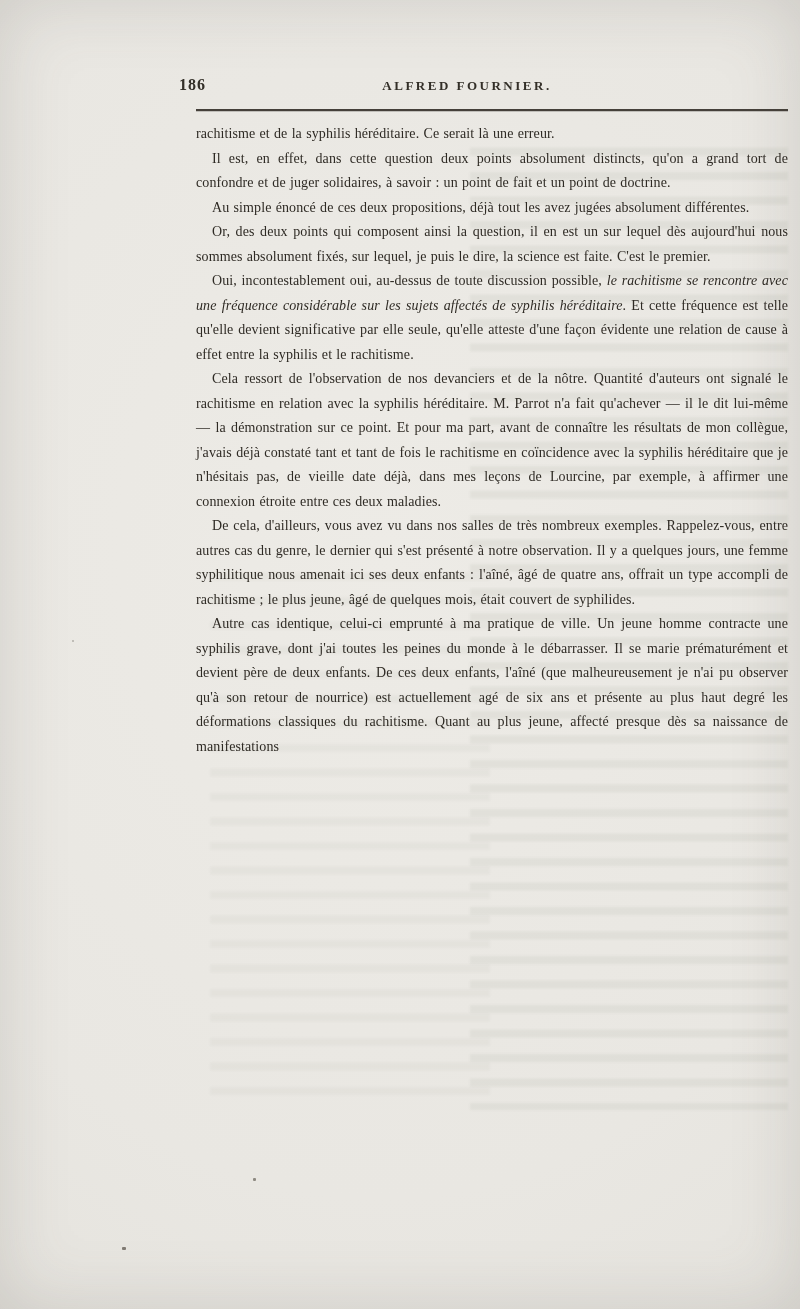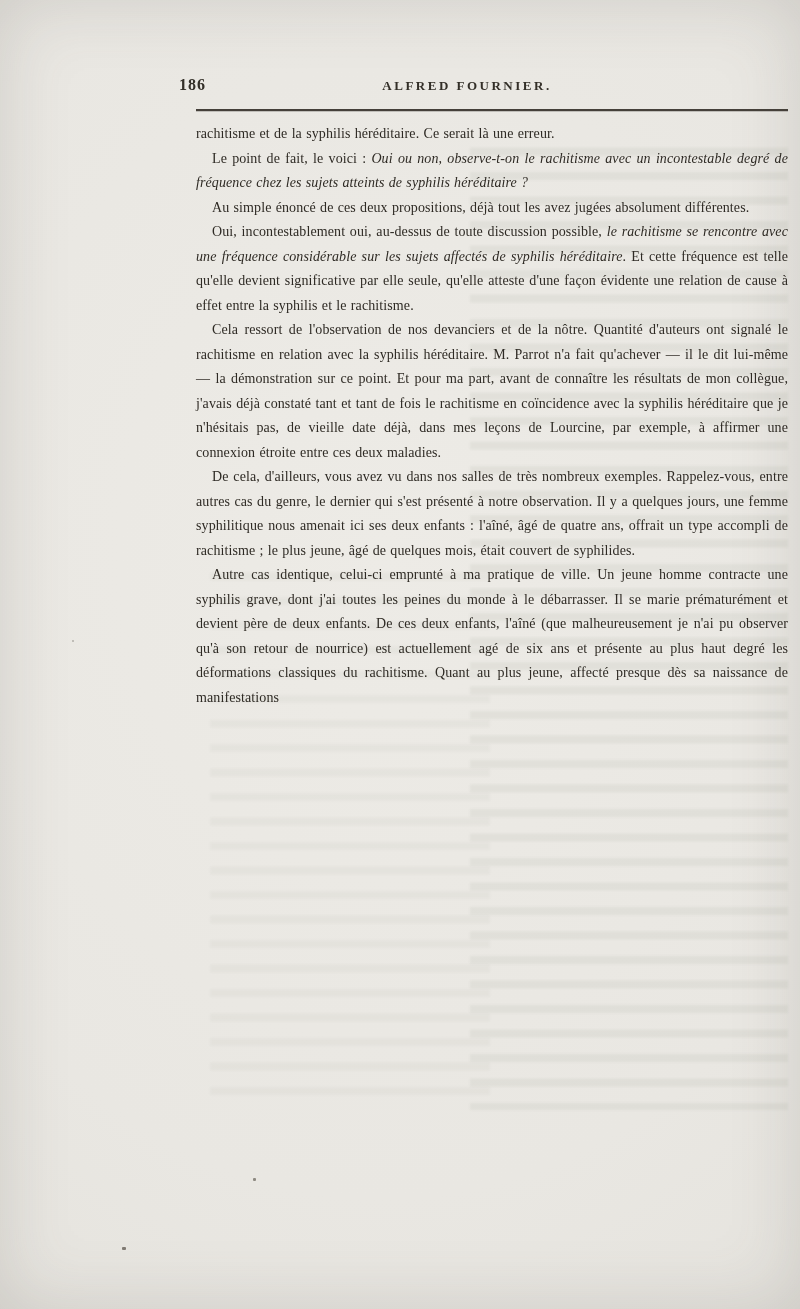--- a/index.html
+++ b/index.html
@@ -129,22 +129,23 @@
 
   <header class="running-head">
     <span class="folio">186</span>
     <span class="running-title">ALFRED FOURNIER.</span>
   </header>
 
   <div class="head-rule"></div>
 
   <main class="text-block" id="paragraphs">
       <p class=""><span>rachitisme et de la syphilis héréditaire. Ce serait là une erreur.</span></p>
-      <p class="indent"><span>Le point de fait, le voici : </span><em>Oui ou non, observe-t-on le rachitisme avec un incontestable degré de fréquence chez les sujets atteints de syphilis héréditaire ?</em></p>
+      <p class="indent"><span>Il est, en effet, dans cette question deux points absolument distincts, qu'on a grand tort de confondre et de juger solidaires, à savoir : un point de fait et un point de doctrine.</span></p>
       <p class="indent"><span>Au simple énoncé de ces deux propositions, déjà tout les avez jugées absolument différentes.</span></p>
+      <p class="indent"><span>Or, des deux points qui composent ainsi la question, il en est un sur lequel dès aujourd'hui nous sommes absolument fixés, sur lequel, je puis le dire, la science est faite. C'est le premier.</span></p>
       <p class="indent"><span>Oui, incontestablement oui, au-dessus de toute discussion possible, </span><em>le rachitisme se rencontre avec une fréquence considérable sur les sujets affectés de syphilis héréditaire</em><span>. Et cette fréquence est telle qu'elle devient significative par elle seule, qu'elle atteste d'une façon évidente une relation de cause à effet entre la syphilis et le rachitisme.</span></p>
       <p class="indent"><span>Cela ressort de l'observation de nos devanciers et de la nôtre. Quantité d'auteurs ont signalé le rachitisme en relation avec la syphilis héréditaire. M. Parrot n'a fait qu'achever — il le dit lui-même — la démonstration sur ce point. Et pour ma part, avant de connaître les résultats de mon collègue, j'avais déjà constaté tant et tant de fois le rachitisme en coïncidence avec la syphilis héréditaire que je n'hésitais pas, de vieille date déjà, dans mes leçons de Lourcine, par exemple, à affirmer une connexion étroite entre ces deux maladies.</span></p>
       <p class="indent"><span>De cela, d'ailleurs, vous avez vu dans nos salles de très nombreux exemples. Rappelez-vous, entre autres cas du genre, le dernier qui s'est présenté à notre observation. Il y a quelques jours, une femme syphilitique nous amenait ici ses deux enfants : l'aîné, âgé de quatre ans, offrait un type accompli de rachitisme ; le plus jeune, âgé de quelques mois, était couvert de syphilides.</span></p>
       <p class="indent"><span>Autre cas identique, celui-ci emprunté à ma pratique de ville. Un jeune homme contracte une syphilis grave, dont j'ai toutes les peines du monde à le débarrasser. Il se marie prématurément et devient père de deux enfants. De ces deux enfants, l'aîné (que malheureusement je n'ai pu observer qu'à son retour de nourrice) est actuellement agé de six ans et présente au plus haut degré les déformations classiques du rachitisme. Quant au plus jeune, affecté presque dès sa naissance de manifestations</span></p>
     </main>
 
   <div class="speck speck-1"></div>
   <div class="speck speck-2"></div>
   <div class="speck speck-3"></div>
 

